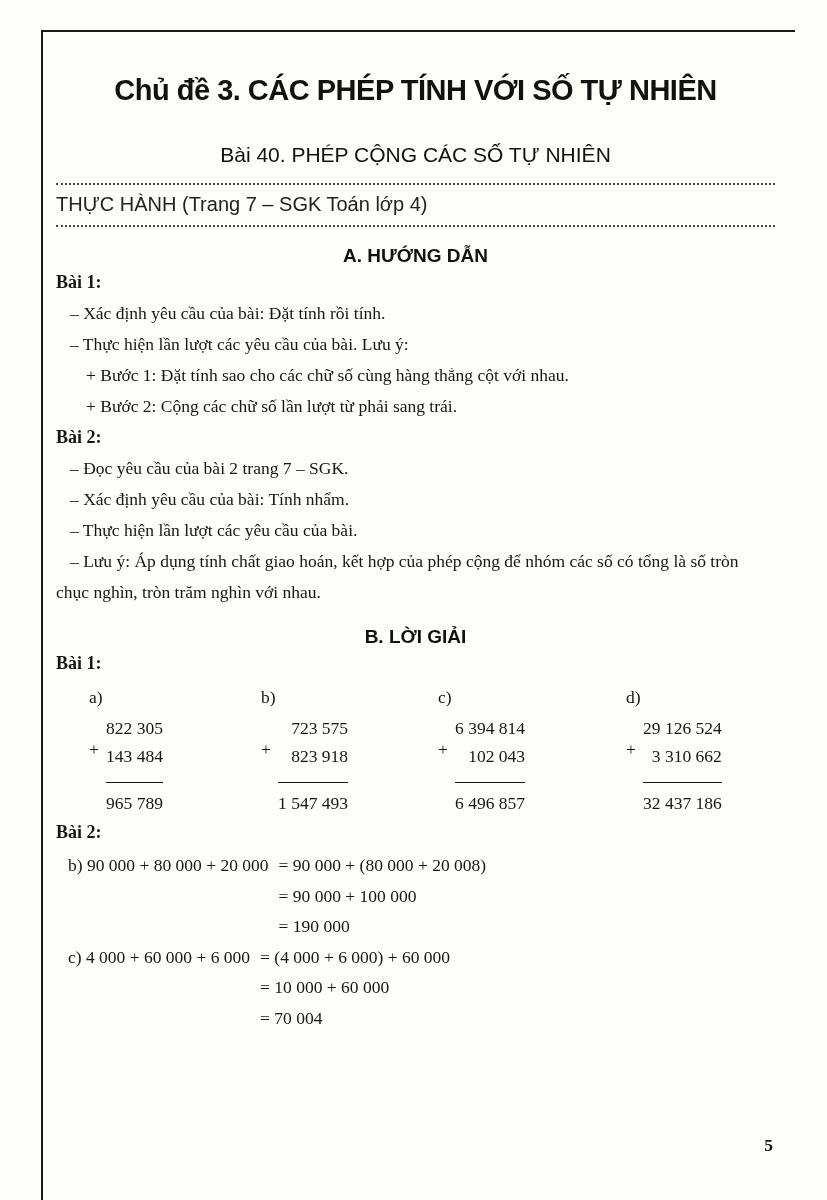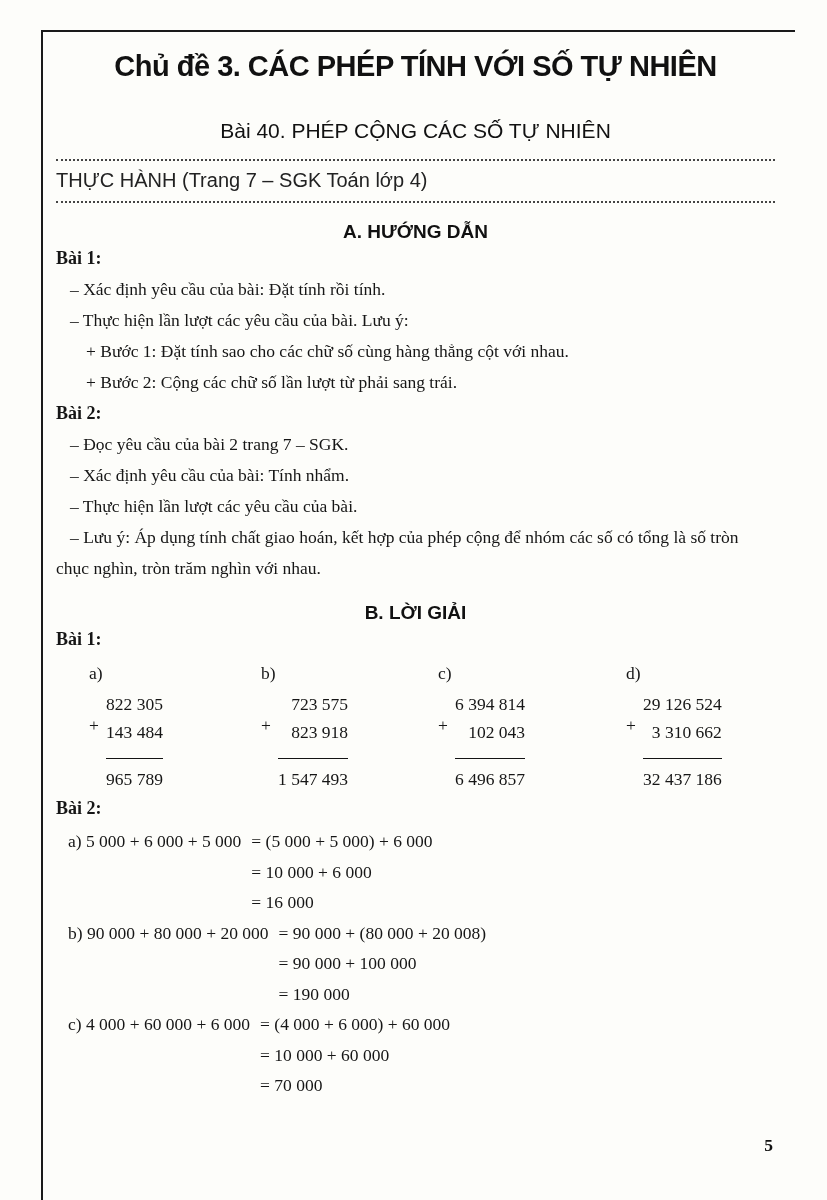--- a/index.html
+++ b/index.html
@@ -26,21 +26,21 @@
   .frame-left {
     position: absolute;
     top: 30px; left: 41px; bottom: 0;
     width: 2px;
     background: #1a1a1a;
   }
 
   .content {
     position: absolute;
     left: 56px;
-    top: 24px;
+    top: 48px;
     width: 719px;
   }
 
   .chapter-title {
     margin-top: 26px;
     text-align: center;
     font-family: "Liberation Sans", "DejaVu Sans", sans-serif;
     font-weight: bold;
     font-size: 29px;
     letter-spacing: -0.5px;
@@ -216,44 +216,36 @@
           <div class="sum">32 437 186</div>
         </div>
       </div>
 
     </div>
 
     <div class="bai-label">Bài 2:</div>
 
     <div class="equations">
 
-      <div class="eq-group">
-        <div class="eq-lhs">a) 5 000 + 6 000 + 5 000</div>
-        <div class="eq-steps">
-          <div class="eq-step">= (5 000 + 5 000) + 6 000</div>
-          <div class="eq-step">= 10 000 + 6 000</div>
-          <div class="eq-step">= 16 000</div>
-        </div>
-      </div>
 
       <div class="eq-group">
         <div class="eq-lhs">b) 90 000 + 80 000 + 20 000</div>
         <div class="eq-steps">
           <div class="eq-step">= 90 000 + (80 000 + 20 008)</div>
           <div class="eq-step">= 90 000 + 100 000</div>
           <div class="eq-step">= 190 000</div>
         </div>
       </div>
 
       <div class="eq-group">
         <div class="eq-lhs">c) 4 000 + 60 000 + 6 000</div>
         <div class="eq-steps">
           <div class="eq-step">= (4 000 + 6 000) + 60 000</div>
           <div class="eq-step">= 10 000 + 60 000</div>
-          <div class="eq-step">= 70 000</div>
+          <div class="eq-step">= 70 004</div>
         </div>
       </div>
 
     </div>
 
   </div>
 
   <div class="page-number">5</div>
 </div>
 

